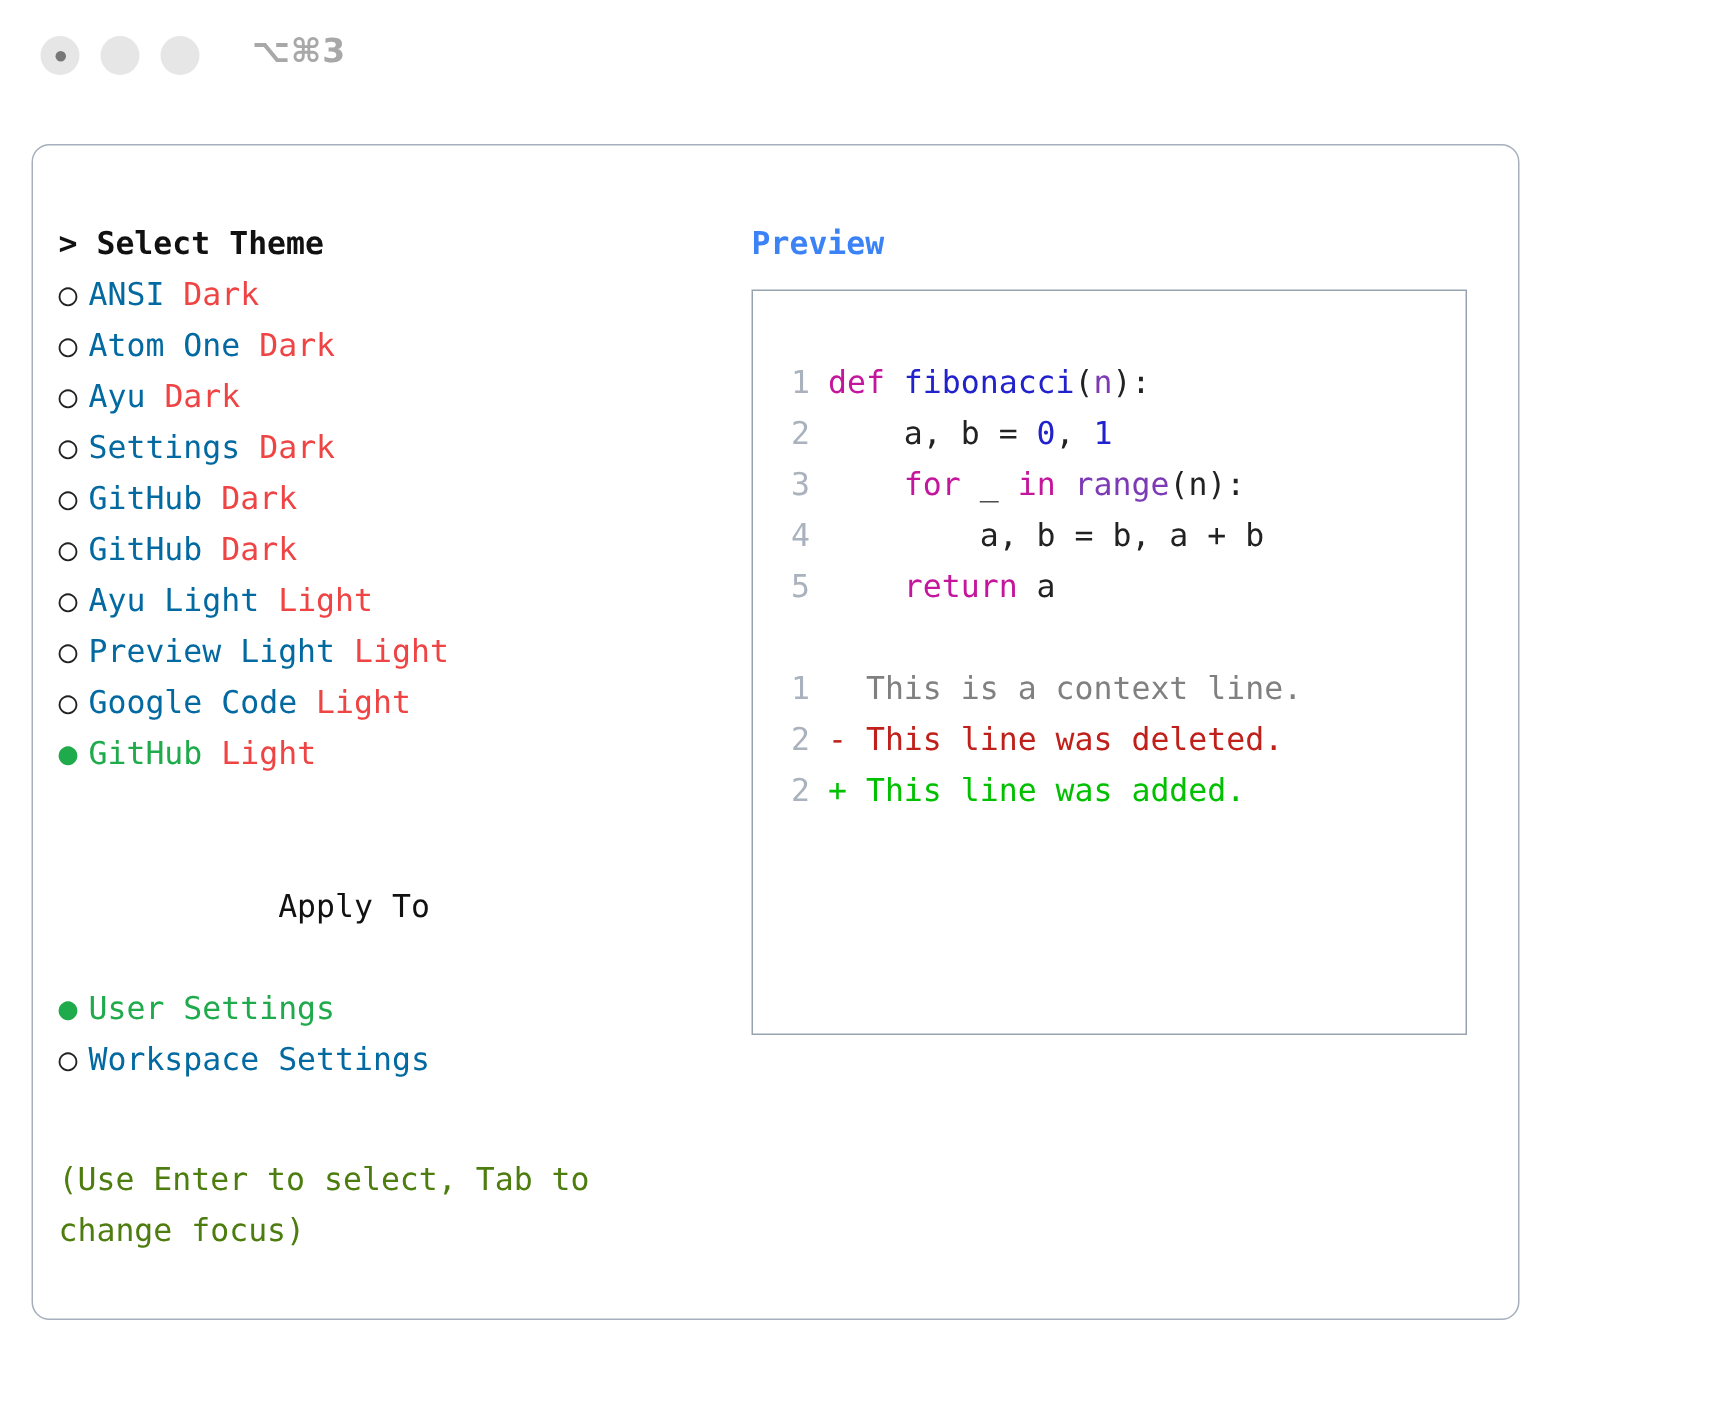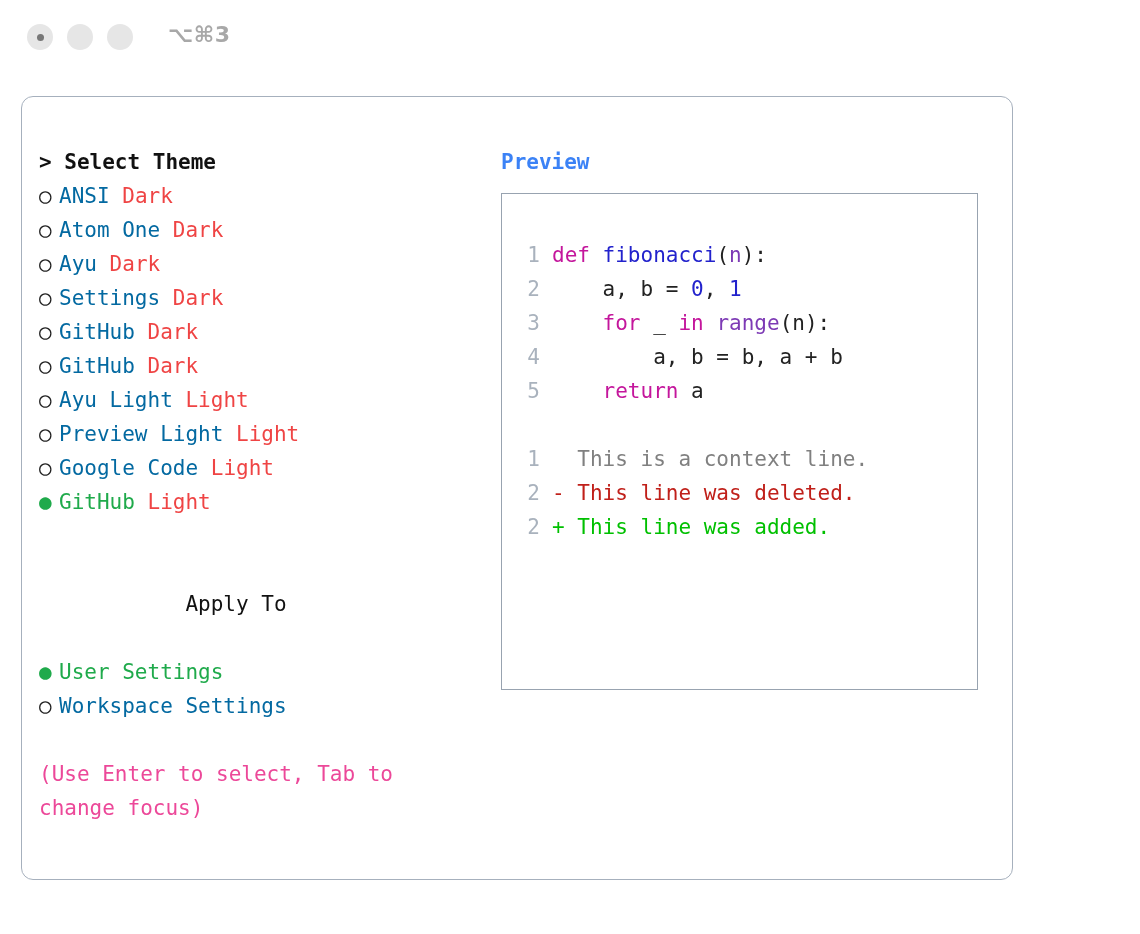--- a/index.html
+++ b/index.html
@@ -99,24 +99,24 @@
     width: 20px;
     color: #222222;
   }
   .opt-row.selected .marker,
   .opt-row.selected .opt-label { color: #1faa4b; }
   .opt-label { color: #0369a1; }
   .opt-cat { color: #ef4444; }
 
   #apply-block { margin-top: 34px; }
   #hint {
-    margin-top: 34px;
-    font-size: 21px;
-    line-height: 34px;
-    color: #ec4899;
+    margin-top: 46px;
+    font-size: 21px;
+    line-height: 34px;
+    color: #4d7c0f;
     width: 400px;
   }
 
   
   #right-col {
     position: absolute;
     left: 479px; top: 48px;
     width: 490px;
   }
   #preview-title {

